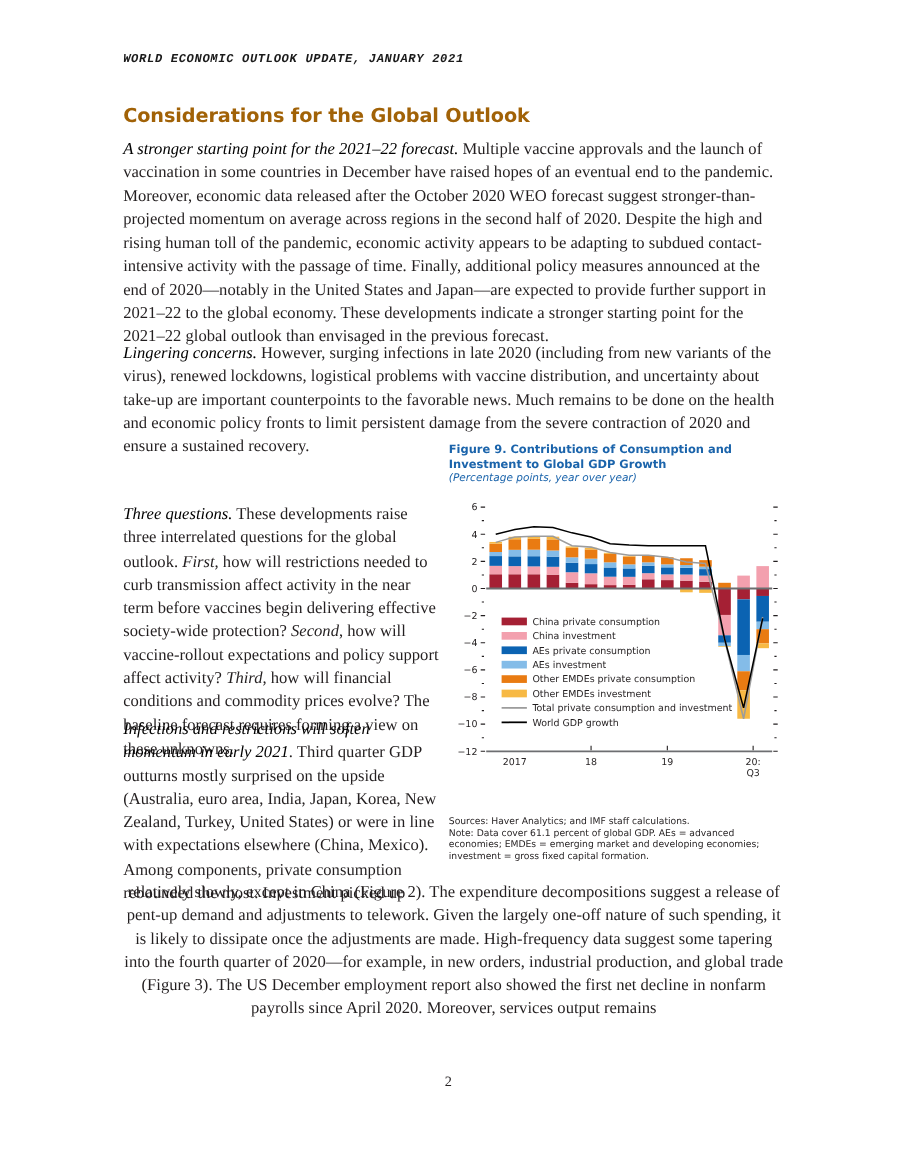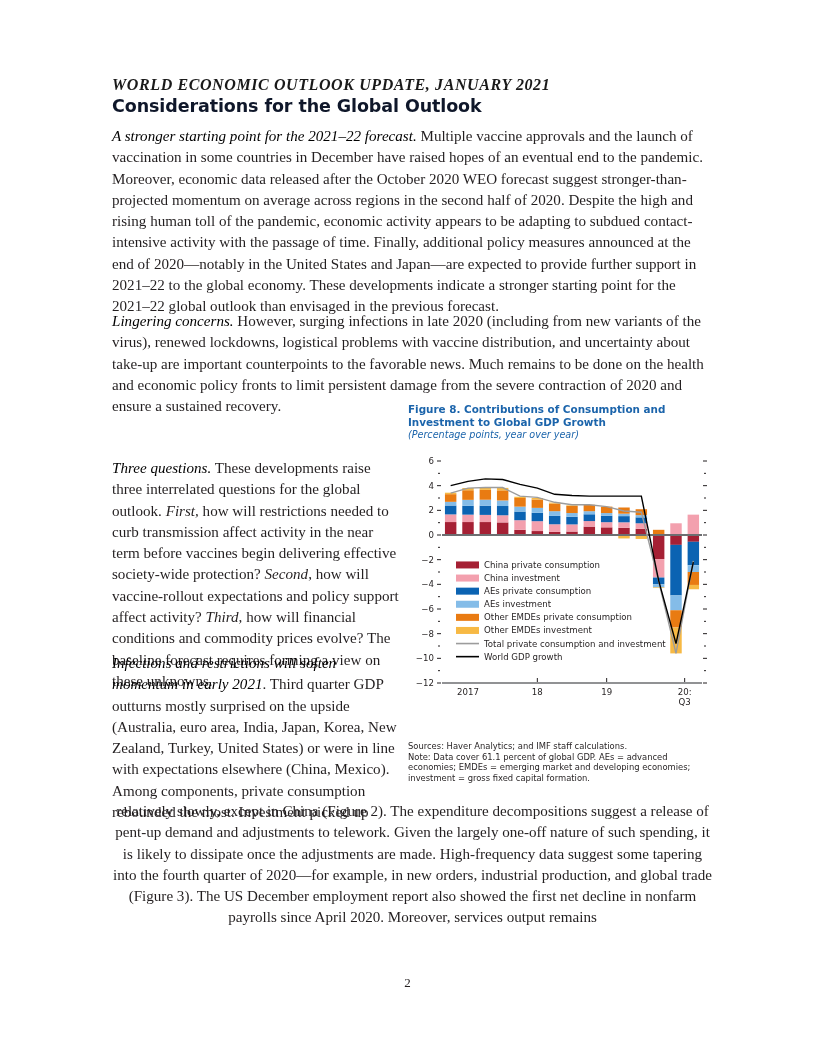--- a/index.html
+++ b/index.html
@@ -8,32 +8,31 @@
     background:#ffffff;
     font-family:"Liberation Serif", serif;
     color:#231f20;
     position:relative;
     overflow:hidden;
   }
   .page{position:absolute;left:0;top:0;width:815px;height:1055px;}
 
   .runhead{
     position:absolute;left:112px;top:48px;
-    font-family:Liberation Serif, serif;
+    font-family:Liberation Mono, monospace;
     font-style:italic;font-weight:bold;
-    font-size:16px;letter-spacing:0.6px;
+    font-size:11px;letter-spacing:0.6px;
     color:#1a1a1a;
-    margin-top:28px;
   }
 
   .section-title{
     position:absolute;left:112px;top:96px;
     font-family:"DejaVu Sans", sans-serif;
     font-weight:bold;font-size:17.5px;
-    color:#0f172a;
+    color:#a16207;
     letter-spacing:-0.1px;
   }
 
   .body-text{
     font-family:"Liberation Serif", serif;
     font-size:15.1px;
     line-height:21.3px;
     color:#231f20;
     text-align:left;
   }
@@ -89,21 +88,21 @@
 
   <div class="body-text" id="para2"><span class="lead">Lingering concerns.</span><span> However, surging infections in late 2020 (including from new variants of the virus), renewed lockdowns, logistical problems with vaccine distribution, and uncertainty about take-up are important counterpoints to the favorable news. Much remains to be done on the health and economic policy fronts to limit persistent damage from the severe contraction of 2020 and ensure a sustained recovery.</span></div>
 
   <div class="body-text" id="para3"><span class="lead">Three questions.</span><span> These developments raise three interrelated questions for the global outlook. </span><span class="it">First,</span><span> how will restrictions needed to curb transmission affect activity in the near term before vaccines begin delivering effective society-wide protection? </span><span class="it">Second</span><span>, how will vaccine-rollout expectations and policy support affect activity? </span><span class="it">Third,</span><span> how will financial conditions and commodity prices evolve?  The baseline forecast requires forming a view on these unknowns.</span></div>
 
   <div class="body-text" id="para4"><span class="lead">Infections and restrictions will soften momentum in early 2021</span><span>. Third quarter GDP outturns mostly surprised on the upside (Australia, euro area, India, Japan, Korea, New Zealand, Turkey, United States) or were in line with expectations elsewhere (China, Mexico). Among components, private consumption rebounded the most. Investment picked up</span></div>
 
   <div class="body-text" id="para5">relatively slowly, except in China (Figure 2). The expenditure decompositions suggest a release of pent-up demand and adjustments to telework. Given the largely one-off nature of such spending, it is likely to dissipate once the adjustments are made. High-frequency data suggest some tapering into the fourth quarter of 2020—for example, in new orders, industrial production, and global trade (Figure 3). The US December employment report also showed the first net decline in nonfarm payrolls since April 2020. Moreover, services output remains</div>
 
   <div class="figure">
-    <div class="fig-title">Figure 8.  Contributions of Consumption and Investment to Global GDP Growth</div>
+    <div class="fig-title">Figure 9.  Contributions of Consumption and Investment to Global GDP Growth</div>
     <div class="fig-sub">(Percentage points, year over year)</div>
   </div>
 
   <div class="chart-wrap">
     <svg class="chart" id="chart-svg" width="308" height="272" viewBox="0 0 308 272">
         <line x1="29" y1="6" x2="33" y2="6" stroke="#231f20" stroke-width="1"></line>
         <line x1="295" y1="6" x2="299" y2="6" stroke="#231f20" stroke-width="1"></line>
         <text x="26" y="9" text-anchor="end" class="ax-lbl">6</text>
         <line x1="30" y1="18.333333333333332" x2="32" y2="18.333333333333332" stroke="#231f20" stroke-width="1"></line>
         <line x1="296" y1="18.333333333333332" x2="298" y2="18.333333333333332" stroke="#231f20" stroke-width="1"></line>

